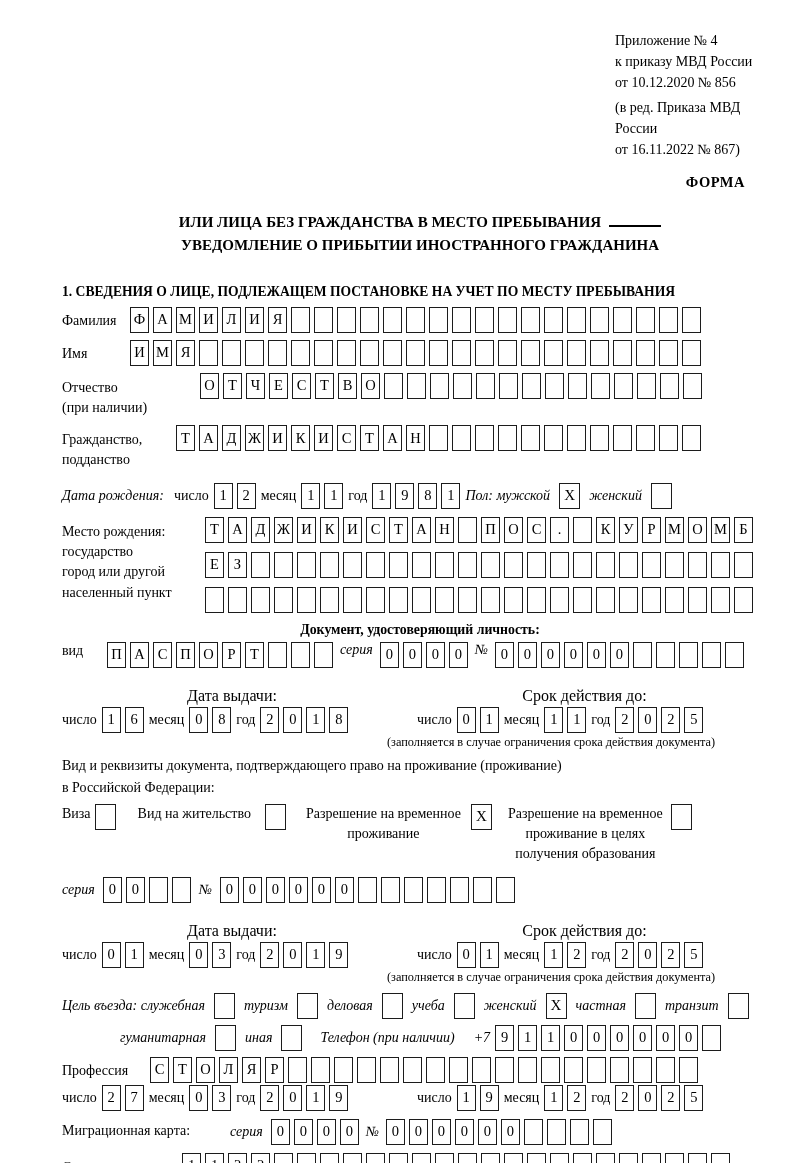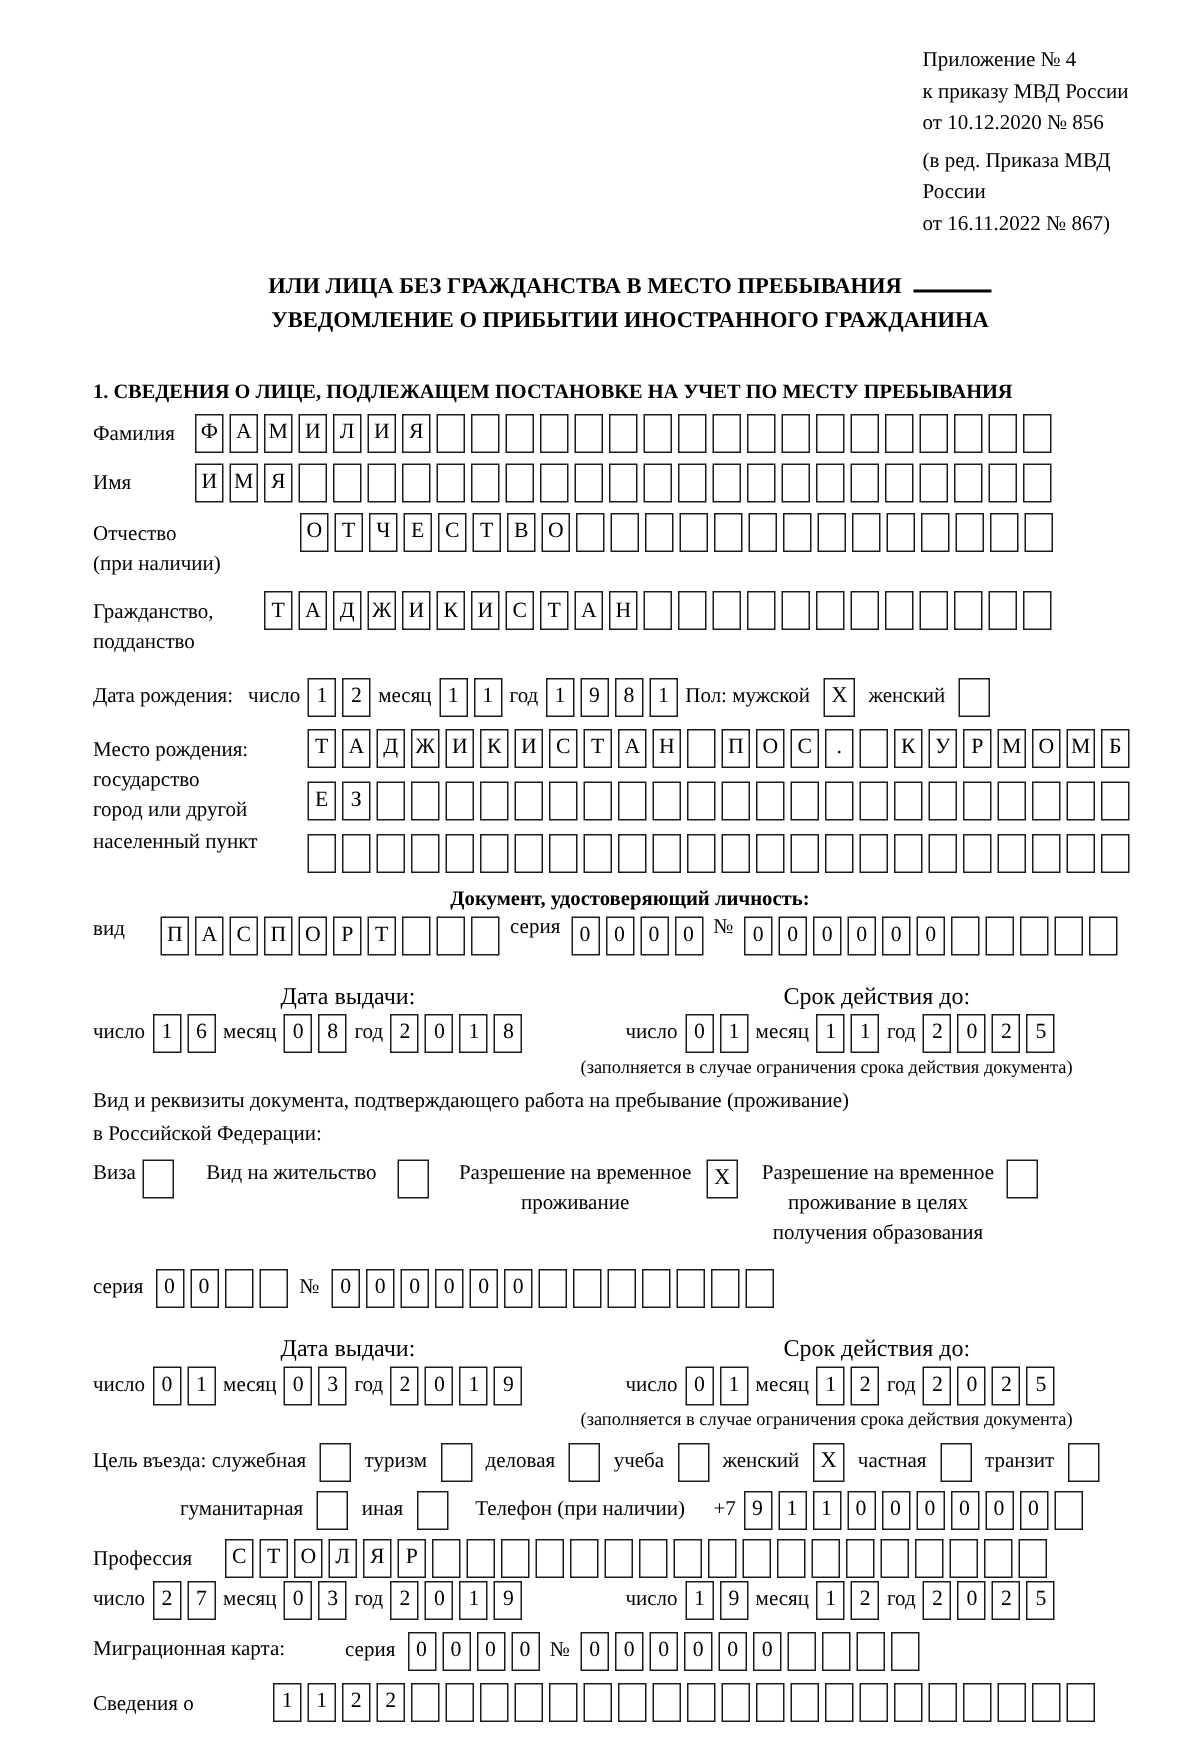--- a/index.html
+++ b/index.html
@@ -20,21 +20,21 @@
   .row{display:flex;align-items:flex-start;margin-top:7px;}
   .lbl{font-size:14px;line-height:1.3;flex-shrink:0;padding-top:5px;}
   .lbl2{font-size:14px;line-height:1.45;flex-shrink:0;padding-top:5px;}
   .cells{display:flex;gap:4px;flex-wrap:nowrap;}
   .cells.stack{flex-direction:column;}
   .cells-row{display:flex;gap:4px;margin-bottom:5px;}
   .cell{width:19px;height:26px;border:1.5px solid #1c1c1c;display:inline-flex;align-items:center;justify-content:center;
         font-size:14.5px;flex-shrink:0;box-sizing:border-box;background:#fff;}
   .chk{width:21px;height:26px;border:1.5px solid #1c1c1c;display:inline-flex;align-items:center;justify-content:center;
        font-size:15px;flex-shrink:0;box-sizing:border-box;margin:0 4px;}
-  .inl{display:flex;align-items:center;font-size:14px;}
+  .inl{display:flex;align-items:center;font-size:14px;font-style:italic;}
   .inl .t{margin:0 5px;white-space:nowrap;}
   .center-b{font-weight:bold;font-size:13.8px;text-align:center;margin-top:10px;}
   .note{font-size:12.3px;}
   
   .datehead{display:flex;font-size:16px;margin-top:19px;}
   .datehead .h1{width:340px;text-align:center;}
   .datehead .h2{width:345px;text-align:center;margin-left:10px;}
   .daterow{display:flex;font-size:14px;margin-top:2px;align-items:center;}
   .dgroup{display:flex;align-items:center;}
   .dgroup .t{margin:0 5px;white-space:nowrap;font-size:14px;}
@@ -52,20 +52,21 @@
 <div class="page">
 
   <div class="appendix">
     <div>Приложение № 4</div>
     <div>к приказу МВД России</div>
     <div>от 10.12.2020 № 856</div>
     <div class="gap"></div>
     <div>(в ред. Приказа МВД России</div>
     <div>от 16.11.2022 № 867)</div>
   </div>
+  <div class="forma">ФОРМА</div>
 
   <div class="title">
     <div><span>ИЛИ ЛИЦА БЕЗ ГРАЖДАНСТВА В МЕСТО ПРЕБЫВАНИЯ</span><span class="u-line"></span></div>
     <div>УВЕДОМЛЕНИЕ О ПРИБЫТИИ ИНОСТРАННОГО ГРАЖДАНИНА</div>
   </div>
 
   <div class="sec-title">1. СВЕДЕНИЯ О ЛИЦЕ, ПОДЛЕЖАЩЕМ ПОСТАНОВКЕ НА УЧЕТ ПО МЕСТУ ПРЕБЫВАНИЯ</div>
 
   <div class="row">
     <div class="lbl" style="width:68px">Фамилия</div>
@@ -399,21 +400,21 @@
           <span class="cell">2</span>
           <span class="cell">5</span>
         </span>
     </div>
   </div>
   <div class="noterow">
     <div class="sp"></div>
     <div class="note">(заполняется в случае ограничения срока действия документа)</div>
   </div>
 
-  <div style="font-size:14px;margin-top:8px">Вид и реквизиты документа, подтверждающего работа на пребывание (проживание)</div>
+  <div style="font-size:14px;margin-top:8px">Вид и реквизиты документа, подтверждающего право на проживание (проживание)</div>
   <div style="font-size:14px;margin-top:6px">в Российской Федерации:</div>
 
   <div class="permit-row">
     <div class="permit-item">
       <span class="txt">Виза</span>
       <span class="chk"></span>
     </div>
     <div class="permit-item" style="margin-left:18px">
       <span class="txt">Вид на жительство</span>
       <span class="chk" style="margin-left:14px"></span>

